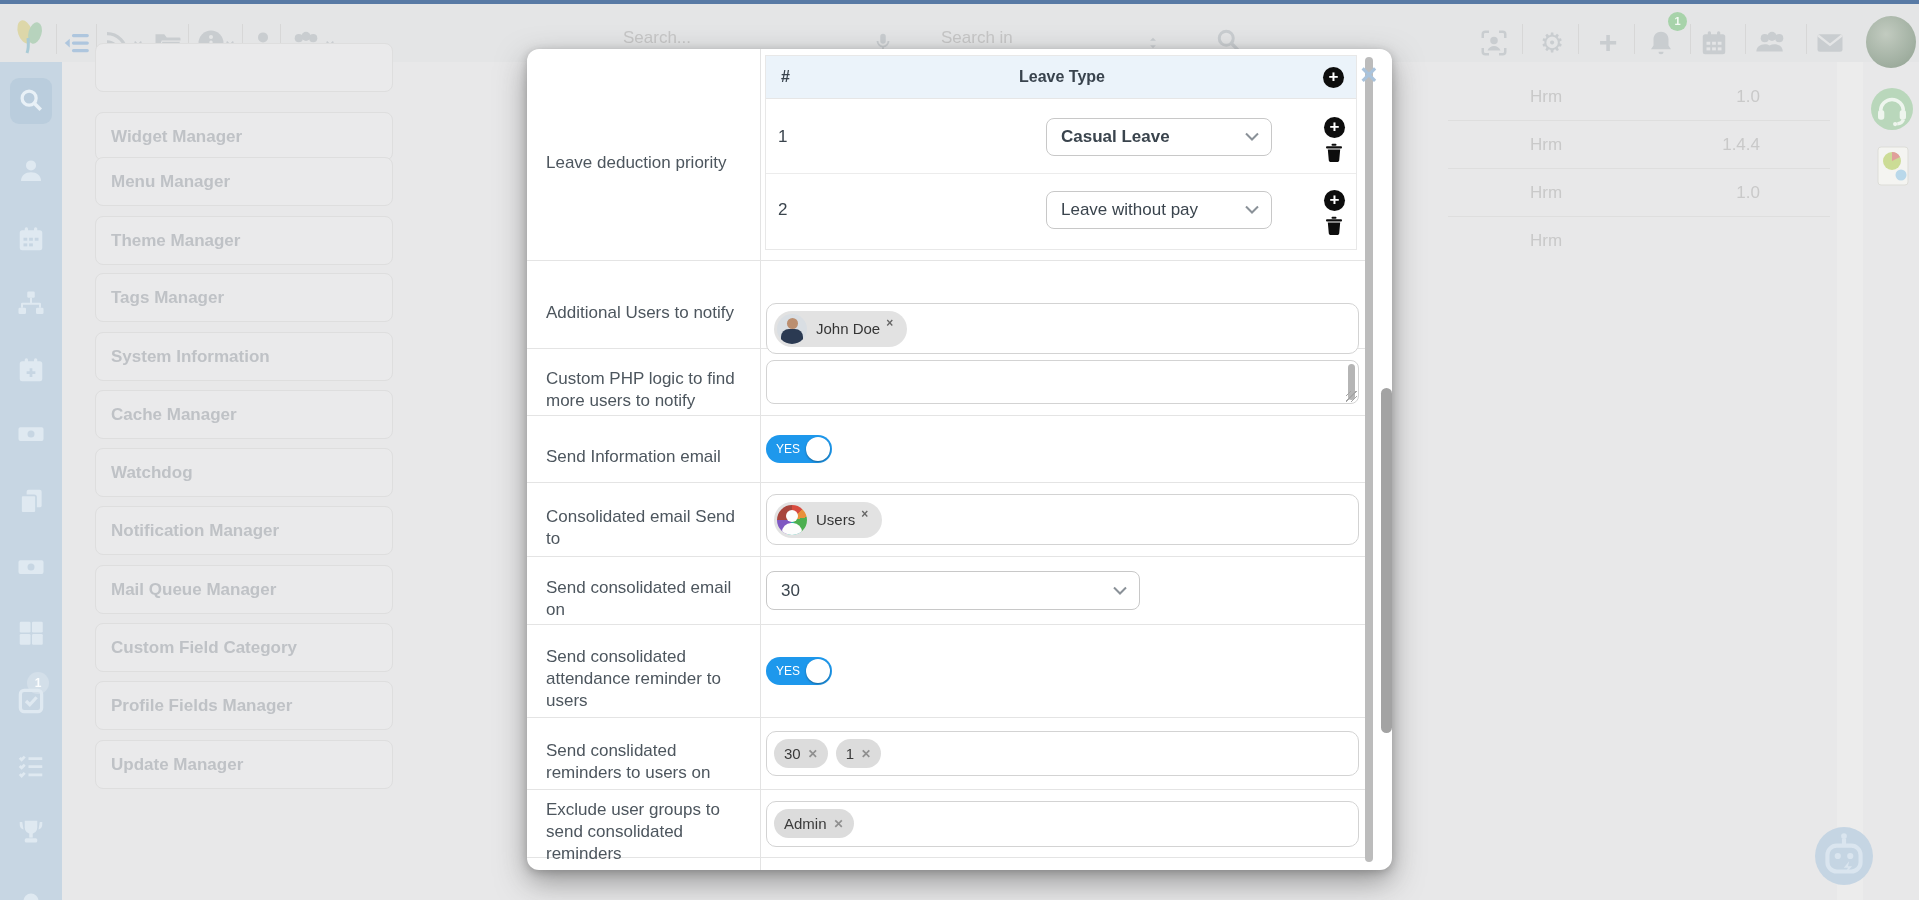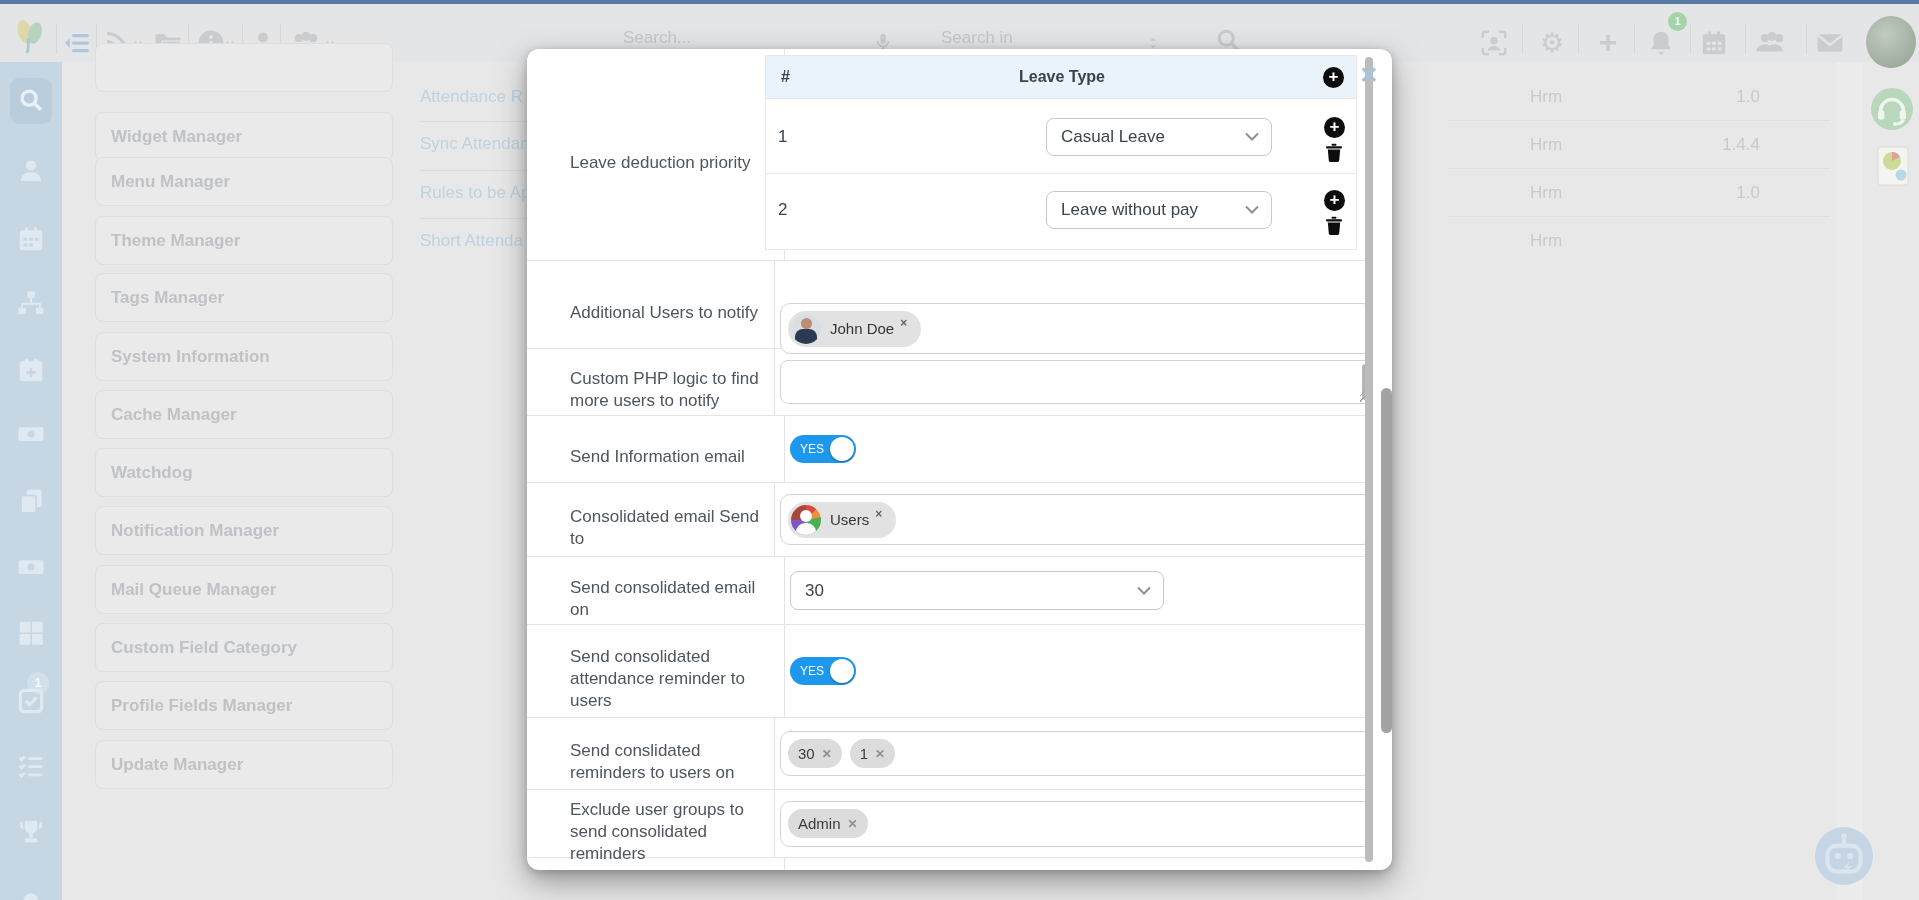--- a/index.html
+++ b/index.html
@@ -44,21 +44,21 @@
   .hs-circle{position:absolute;left:1871px;top:88px;width:42px;height:42px;border-radius:50%;background:#b9d7bb;}
   .doc-icon{position:absolute;left:1876px;top:146px;width:34px;height:40px;}
   .robot-btn{position:absolute;left:1815px;top:827px;width:58px;height:58px;border-radius:50%;background:#c5d5e3;}
 
   
   .modal{position:absolute;left:527px;top:49px;width:865px;height:821px;background:#ffffff;border-radius:12px;
     box-shadow:0 12px 30px rgba(70,70,70,.5), 0 2px 8px rgba(90,90,90,.35);}
   .m-clip{position:absolute;inset:0;border-radius:12px;overflow:hidden;}
   .m-row{position:absolute;left:0;width:846px;border-bottom:1px solid #e4e4e4;display:flex;}
   .m-label{width:233px;display:flex;align-items:center;padding:22px 10px 6px 19px;
-    font-size:17px;line-height:22px;color:#4d565e;margin-left:24px;}
+    font-size:17px;line-height:22px;color:#4d565e;}
   .m-field{flex:1;border-left:1px solid #e3e3e3;position:relative;display:flex;align-items:center;padding-left:5px;}
   .fieldbox{width:593px;border:1px solid #d3d3d3;border-radius:10px;background:#fff;display:flex;align-items:center;padding-left:7px;position:relative;}
   .userchip{display:flex;align-items:center;background:#e2e2e2;border-radius:18px;height:36px;padding:0 14px 0 3px;}
   .uc-av{width:30px;height:30px;border-radius:50%;position:relative;overflow:hidden;margin-right:9px;}
   .uc-name{font-size:15px;color:#353535;}
   .uc-x{font-size:12px;color:#666;position:relative;top:-6px;margin-left:6px;font-weight:bold;}
   .av-john{background:#d9dee3;}
   .av-john .head{position:absolute;left:10px;top:4px;width:11px;height:11px;border-radius:50%;background:#bb8e6f;}
   .av-john .body{position:absolute;left:4px;top:15px;width:22px;height:16px;border-radius:8px 8px 0 0;background:#2b3a52;}
   .av-joe{background:conic-gradient(#d84b3f 0 12%,#e8903a 12% 22%,#4caf50 22% 40%,#2bb3a3 40% 55%,#7e57c2 55% 75%,#a8453c 75% 100%);}
@@ -355,29 +355,20 @@
     <div class="menu-card" style="top:332px;">System Information</div>
     <div class="menu-card" style="top:390px;">Cache Manager</div>
     <div class="menu-card" style="top:448px;">Watchdog</div>
     <div class="menu-card" style="top:506px;">Notification Manager</div>
     <div class="menu-card" style="top:565px;">Mail Queue Manager</div>
     <div class="menu-card" style="top:623px;">Custom Field Category</div>
     <div class="menu-card" style="top:681px;">Profile Fields Manager</div>
     <div class="menu-card" style="top:740px;">Update Manager</div>
   </div>
 
-  <div class="bg-links">
-    <div class="bg-link" style="top:25px;">Attendance R</div>
-    <div class="bg-sep" style="top:59px;"></div>
-    <div class="bg-link" style="top:72px;">Sync Attendan</div>
-    <div class="bg-sep" style="top:108px;"></div>
-    <div class="bg-link" style="top:121px;">Rules to be Ap</div>
-    <div class="bg-sep" style="top:156px;"></div>
-    <div class="bg-link" style="top:169px;">Short Attenda</div>
-  </div>
 
   <div>
     <div class="mod-name" style="top:87px;">Hrm</div>
     <div class="mod-ver" style="top:87px;">1.0</div>
     <div class="mod-sep" style="top:120px;"></div>
     <div class="mod-name" style="top:135px;">Hrm</div>
     <div class="mod-ver" style="top:135px;">1.4.4</div>
     <div class="mod-sep" style="top:168px;"></div>
     <div class="mod-name" style="top:183px;">Hrm</div>
     <div class="mod-ver" style="top:183px;">1.0</div>
@@ -424,21 +415,21 @@
         <div class="m-field"></div>
       </div>
       <div class="ltable">
         <div class="lt-head">
           <span class="abs" style="left:15px;top:12px;">#</span>
           <span class="abs" style="left:0;width:592px;text-align:center;top:12px;">Leave Type</span>
           <div class="plusdot abs" style="left:557px;top:11px;">+</div>
         </div>
         <div class="lt-row">
           <span class="abs" style="left:12px;top:28px;">1</span>
-          <div class="selbox abs" style="left:280px;top:19px;width:226px;height:38px;">
+          <div class="selbox abs" style="left:280px;top:19px;width:226px;height:38px;font-weight:bold;">
             <span>Casual Leave</span>
             <span class="chev">
                 <svg width="14" height="9" viewBox="0 0 14 9">
                   <path d="M1 1l6 6 6-6" stroke="#8a9198" stroke-width="2" fill="none"></path>
                 </svg>
               </span>
           </div>
           <div class="plusdot abs" style="left:558px;top:18px;">+</div>
           <div class="trash abs" style="left:559px;top:44px;">
             <svg viewBox="0 0 18 19" width="18" height="19" fill="#0d0d0d">

